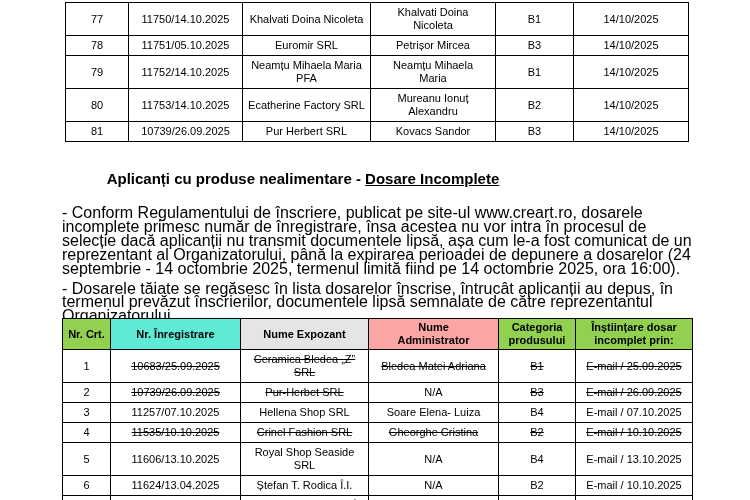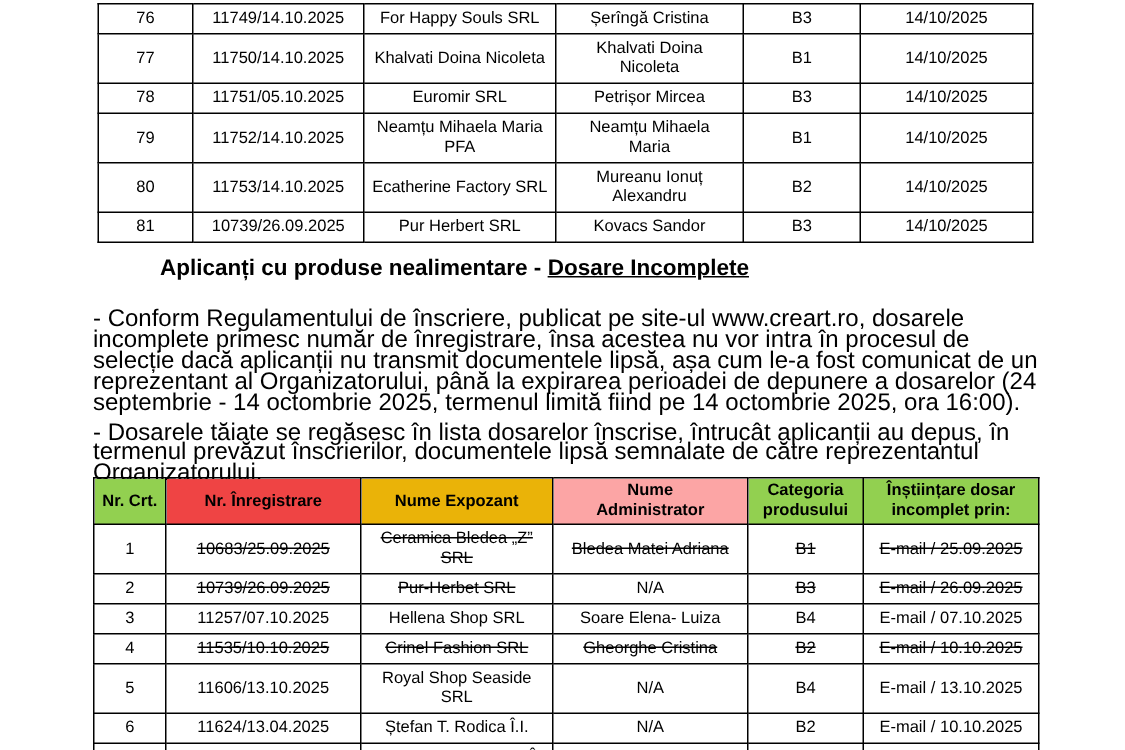--- a/index.html
+++ b/index.html
@@ -40,28 +40,20 @@
   <table class="reg-table">
     <colgroup>
       <col style="width:63px">
         <col style="width:114px">
         <col style="width:128px">
       <col style="width:125px">
         <col style="width:78px">
         <col style="width:115px">
     </colgroup>
     <tbody>
-        <tr>
-          <td>76</td>
-          <td>11749/14.10.2025</td>
-          <td>For Happy Souls SRL</td>
-          <td>Șerîngă  Cristina</td>
-          <td>B3</td>
-          <td>14/10/2025</td>
-        </tr>
         <tr>
           <td>77</td>
           <td>11750/14.10.2025</td>
           <td>Khalvati Doina Nicoleta</td>
           <td>Khalvati Doina
 Nicoleta</td>
           <td>B1</td>
           <td>14/10/2025</td>
         </tr>
         <tr>
@@ -114,22 +106,22 @@
       <col style="width:48px">
         <col style="width:130px">
         <col style="width:128px">
       <col style="width:130px">
         <col style="width:77px">
         <col style="width:117px">
     </colgroup>
     <thead>
       <tr>
           <th style="background: rgb(146, 208, 80); margin-top: 28px;">Nr. Crt.</th>
-          <th style="background: #ef4444;">Nr. Înregistrare</th>
-          <th style="background: #eab308;">Nume Expozant</th>
+          <th style="background: #5eead4;">Nr. Înregistrare</th>
+          <th style="background: #e5e5e5;">Nume Expozant</th>
           <th style="background: #fca5a5;">Nume
 Administrator</th>
           <th style="background: rgb(146, 208, 80);">Categoria
 produsului</th>
           <th style="background: rgb(146, 208, 80);">Înștiințare dosar
 incomplet prin:</th>
         </tr>
     </thead>
     <tbody>
         <tr>

